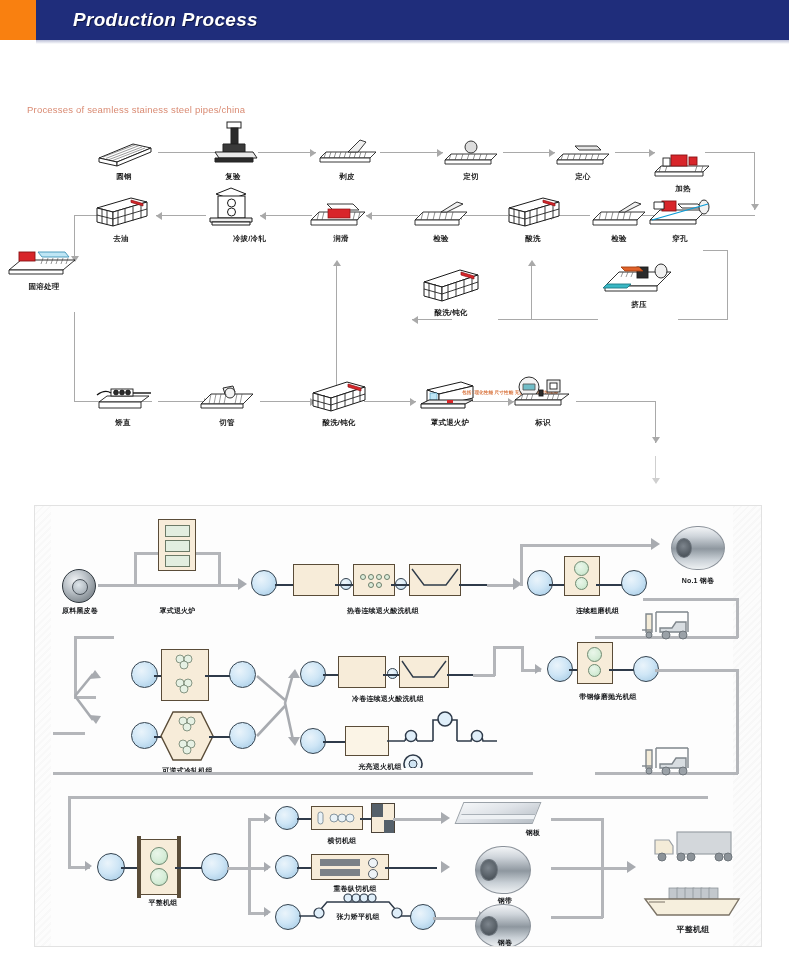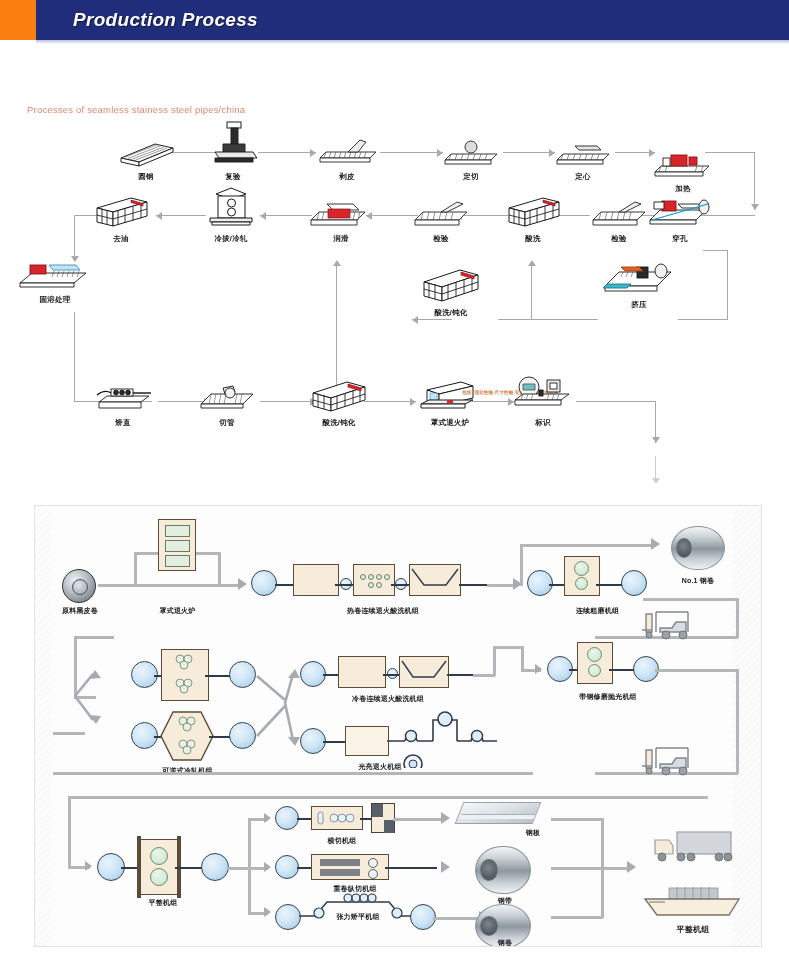--- a/index.html
+++ b/index.html
@@ -191,21 +191,21 @@
   <div class="ln h" style="left:503px; top:108px; width:52px;"></div>
   <div class="arw r" style="left:549px; top:104.5px;"></div>
   <div class="ln h" style="left:615px; top:108px; width:40px;"></div>
   <div class="arw r" style="left:649px; top:104.5px;"></div>
 
   <div class="ln h" style="left:705px; top:108px; width:50px;"></div>
   <div class="ln v" style="left:754px; top:108px; height:58px;"></div>
   <div class="arw d" style="left:750.5px; top:160px;"></div>
   <div class="ln h" style="left:705px; top:171px; width:50px;"></div>
 
-  <div class="node" style="left:113px; top:126px; width:66px;">
+  <div class="node" style="left:91px; top:126px; width:66px;">
     <div class="glyph" style="width:62px;height:0;">
       <svg width="62" height="30" viewBox="0 0 62 30" style="position:absolute;left:0;top:-32px;">
         <g stroke="#222" stroke-width="1" fill="#fff">
           <path d="M6 20 L40 6 L58 10 L24 24 Z"></path>
           <path d="M6 20 L6 24 L24 28 L24 24 Z"></path>
           <path d="M24 24 L58 10 L58 14 L24 28 Z"></path>
         </g>
         <g stroke="#555" stroke-width=".6">
           <path d="M10 19 L43 6.5"></path>
             <path d="M13 20.4 L46 7.6"></path>
@@ -354,21 +354,21 @@
             <path d="M50 10.4 L50 24.4"></path>
           <path d="M6 21 L22 25"></path>
             <path d="M22 25 L56 15"></path>
         </g>
         <path d="M40 6 L52 9.6 L52 12 L40 8.4 Z" fill="#d8252a" stroke="#8a1214" stroke-width=".7"></path>
       </svg>
     </div>
     <div class="cap">去油</div>
   </div>
 
-  <div class="node" style="left:196px; top:188px; width:70px;">
+  <div class="node" style="left:196px; top:188px; width:70px;text-align:right;">
     <div class="glyph" style="width:66px;height:0;">
       <svg width="66" height="44" viewBox="0 0 66 44" style="position:absolute;left:0;top:-46px;">
         <g stroke="#1a1a1a" stroke-width="1" fill="#fff">
           <path d="M18 8 L33 2 L48 8 L33 13 Z"></path>
           <rect x="20" y="10" width="27" height="22"></rect>
           <circle cx="33.5" cy="17" r="4" fill="#fff"></circle>
           <circle cx="33.5" cy="26" r="4" fill="#fff"></circle>
           <path d="M12 32 L54 32 L54 36 L12 36 Z" fill="#eee"></path>
           <path d="M14 36 L52 36 L52 39 L14 39 Z" fill="#fff"></path>
         </g>
@@ -473,21 +473,21 @@
           <path d="M32 8 L52 8 L56 12 L36 12 Z" fill="#fff"></path>
           <ellipse cx="58" cy="11" rx="5" ry="7" fill="#f2f2f2"></ellipse>
           <path d="M8 6 L18 6 L18 13 L8 13 Z" fill="#fff"></path>
         </g>
         <path d="M6 24 L62 8" stroke="#0b9bd6" stroke-width="1.2" fill="none"></path>
       </svg>
     </div>
     <div class="cap">穿孔</div>
   </div>
 
-  <div class="node" style="left:15px; top:236px; width:80px;margin-top:13px;">
+  <div class="node" style="left:4px; top:236px; width:80px;">
     <div class="glyph" style="width:78px;height:0;">
       <svg width="78" height="30" viewBox="0 0 78 30" style="position:absolute;left:0;top:-32px;">
         <g stroke="#1a1a1a" stroke-width=".9" fill="#fff">
           <path d="M4 22 L58 22 L70 12 L16 12 Z"></path>
           <path d="M4 22 L4 26 L58 26 L58 22 Z"></path>
           <rect x="14" y="4" width="16" height="9" fill="#d8252a" stroke="#8a1214"></rect>
           <path d="M33 4 L60 4 L64 9 L37 9 Z" fill="#bfe6f5" stroke="#3f93b5"></path>
         </g>
         <g stroke="#444" stroke-width=".55">
           <path d="M38 10 L36 16"></path>

